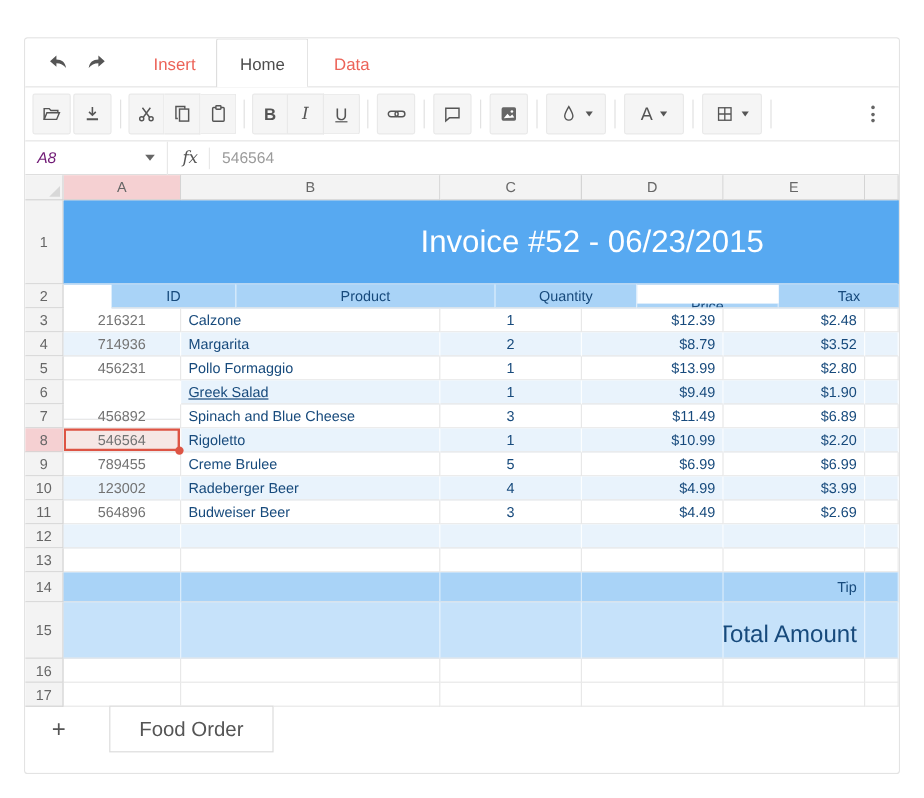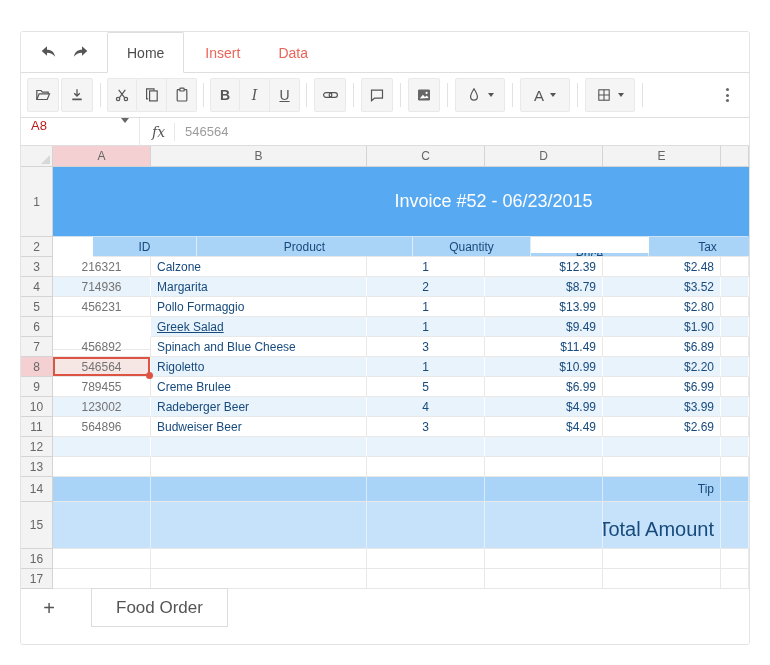--- a/index.html
+++ b/index.html
@@ -35,21 +35,21 @@
   .txtb{font-size:14px;color:#555;}
   .b-bold{font-weight:bold;}
   .b-italic{font-style:italic;font-family:"DejaVu Serif",serif;}
   .b-under{text-decoration:underline;}
   .spacer{flex:1;}
   .dots-btn{border:none;background:transparent;display:flex;flex-direction:column;gap:2.5px;align-items:center;padding:6px;margin-right:6px;cursor:pointer;}
   .dot{width:3px;height:3px;border-radius:50%;background:#666;}
 
   
   .fbar{height:28px;display:flex;align-items:center;border-bottom:1px solid #dedede;font-size:13px;background:#fff;}
-  .namebox{width:118px;height:100%;display:flex;align-items:flex-start;padding-left:10px;color:#b91c1c;cursor:pointer;}
+  .namebox{width:118px;height:100%;display:flex;align-items:center;padding-left:10px;color:#701a75;cursor:pointer;font-style:italic;}
   .namebox .nb-label{flex:1;}
   .nb-caret{width:0;height:0;border-left:4px solid transparent;border-right:4px solid transparent;border-top:5px solid #666;margin-right:10px;}
   .fb-sep{width:1px;height:28px;background:#e8e8e8;flex:none;}
   .fx{font-family:"DejaVu Serif",serif;font-style:italic;font-size:14px;color:#555;padding:0 9px 0 12px;}
   .fvalue{color:#9b9b9b;padding-left:10px;flex:1;}
 
   
   .grid{font-size:12px;color:#174a7c;background:#fff;}
   .g-row{display:flex;}
   .g-headrow{height:21px;}
@@ -60,21 +60,21 @@
   .g-colhead.hl,.g-rowhead.hl{background:#f5d0d2;}
   .g-cell{display:flex;align-items:center;padding:0 6px;border-right:1px solid #e8e8e8;border-bottom:1px solid #e8e8e8;flex:none;overflow:hidden;white-space:nowrap;cursor:cell;}
   .a-c{justify-content:center;}
   .a-r{justify-content:flex-end;}
   .a-l{justify-content:flex-start;}
   .id{color:#737373;}
   .band-header .g-cell{background:#a9d3f7;border-right-color:rgba(255,255,255,.6);justify-content:center;color:#174a7c;}
   .band-alt .g-cell{background:#e9f3fc;border-right-color:rgba(255,255,255,.85);}
   .band-mid .g-cell{background:#a9d3f7;border-right-color:rgba(255,255,255,.55);}
   .band-light .g-cell{background:#c6e2fa;border-right-color:rgba(255,255,255,.55);}
-  .title-cell{background:#57a9f1;color:#fff;font-size:18px;justify-content:center;padding-left:192px;border-right-color:#57a9f1;border-bottom-color:#cfe2f2;}
+  .title-cell{background:#57a9f1;color:#fff;font-size:26px;justify-content:center;padding-left:192px;border-right-color:#57a9f1;border-bottom-color:#cfe2f2;}
   .big{font-size:20px;}
   .vbot{align-items:flex-end;padding-bottom:7px;}
   .sel{box-shadow:inset 0 0 0 2px #dd5444;background:#f6e7e5 !important;position:relative;overflow:visible;z-index:2;}
   .handle{position:absolute;right:-3px;bottom:-3px;width:7px;height:7px;border-radius:50%;background:#dd5444;cursor:crosshair;}
 
   
   .sheetbar{height:55px;display:flex;align-items:flex-start;padding-left:12px;background:#fff;}
   .add-btn{width:32px;height:38px;border:none;background:transparent;font-size:20px;color:#555;display:flex;align-items:center;justify-content:center;cursor:pointer;}
   .sheet-tab{margin-left:26px;margin-top:-1px;height:39px;display:flex;align-items:center;padding:0 24px;background:#fff;border:1px solid #dcdcdc;color:#555;font-size:17px;cursor:pointer;}
 
@@ -91,22 +91,22 @@
         <svg width="17" height="15" viewBox="0 0 16 14">
           <path d="M6.6 1.2 L1.6 5.6 L6.6 10 V7.2 C9.9 7.2 12.2 8.3 14.2 11 C13.5 6.4 10.8 4.3 6.6 4.3 Z" fill="#555"></path>
         </svg>
       </button>
       <button class="hist-btn">
         <svg width="17" height="15" viewBox="0 0 16 14">
           <path d="M9.4 1.2 L14.4 5.6 L9.4 10 V7.2 C6.1 7.2 3.8 8.3 1.8 11 C2.5 6.4 5.2 4.3 9.4 4.3 Z" fill="#555"></path>
         </svg>
       </button>
     </div>
+    <button class="tab plain">Insert</button>
     <button class="tab active">Home</button>
-    <button class="tab plain">Insert</button>
     <button class="tab plain">Data</button>
   </div>
 
   <div class="toolbar">
     <button class="tb">
       <svg width="16" height="16" viewBox="0 0 16 16" fill="none" stroke="#555" stroke-width="1.2">
         <path d="M1.8 12.5 V3.5 h4.2 l1.4 1.6 h5.8 v1.8"></path>
         <path d="M1.8 12.5 l2.3 -5.6 h10.4 l-2.3 5.6 z"></path>
       </svg>
     </button>

